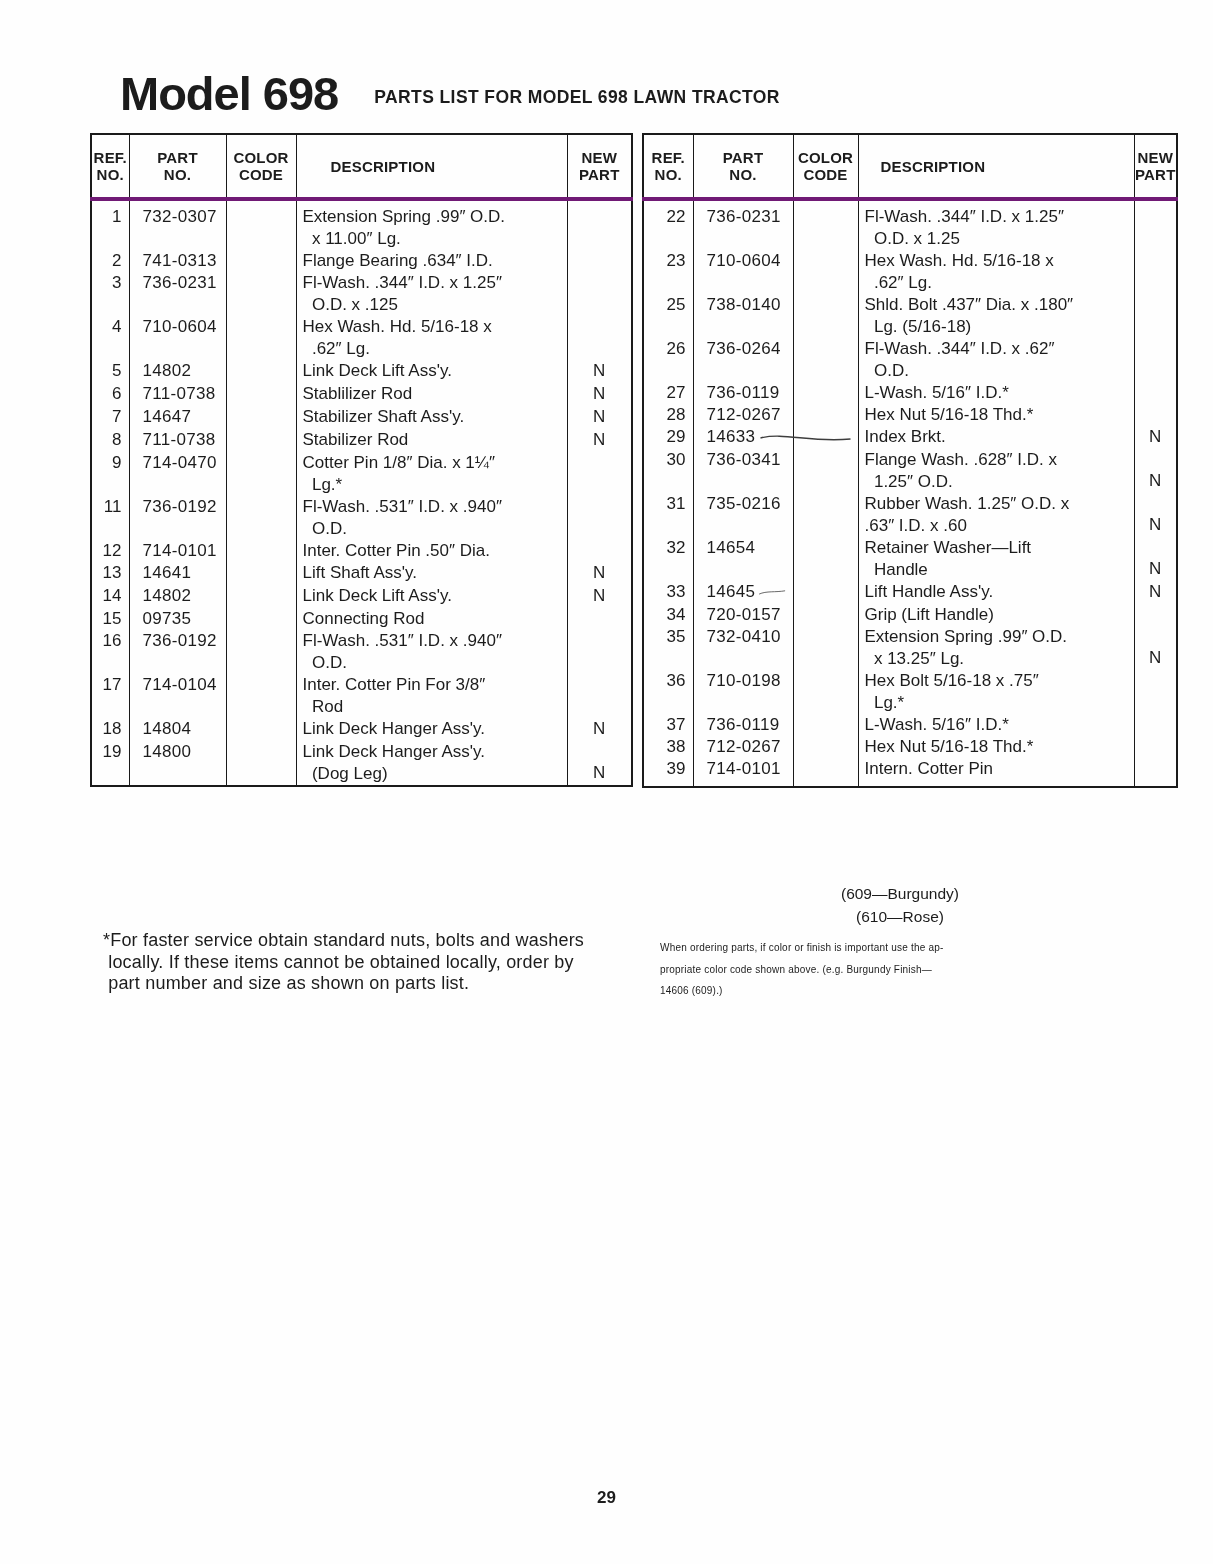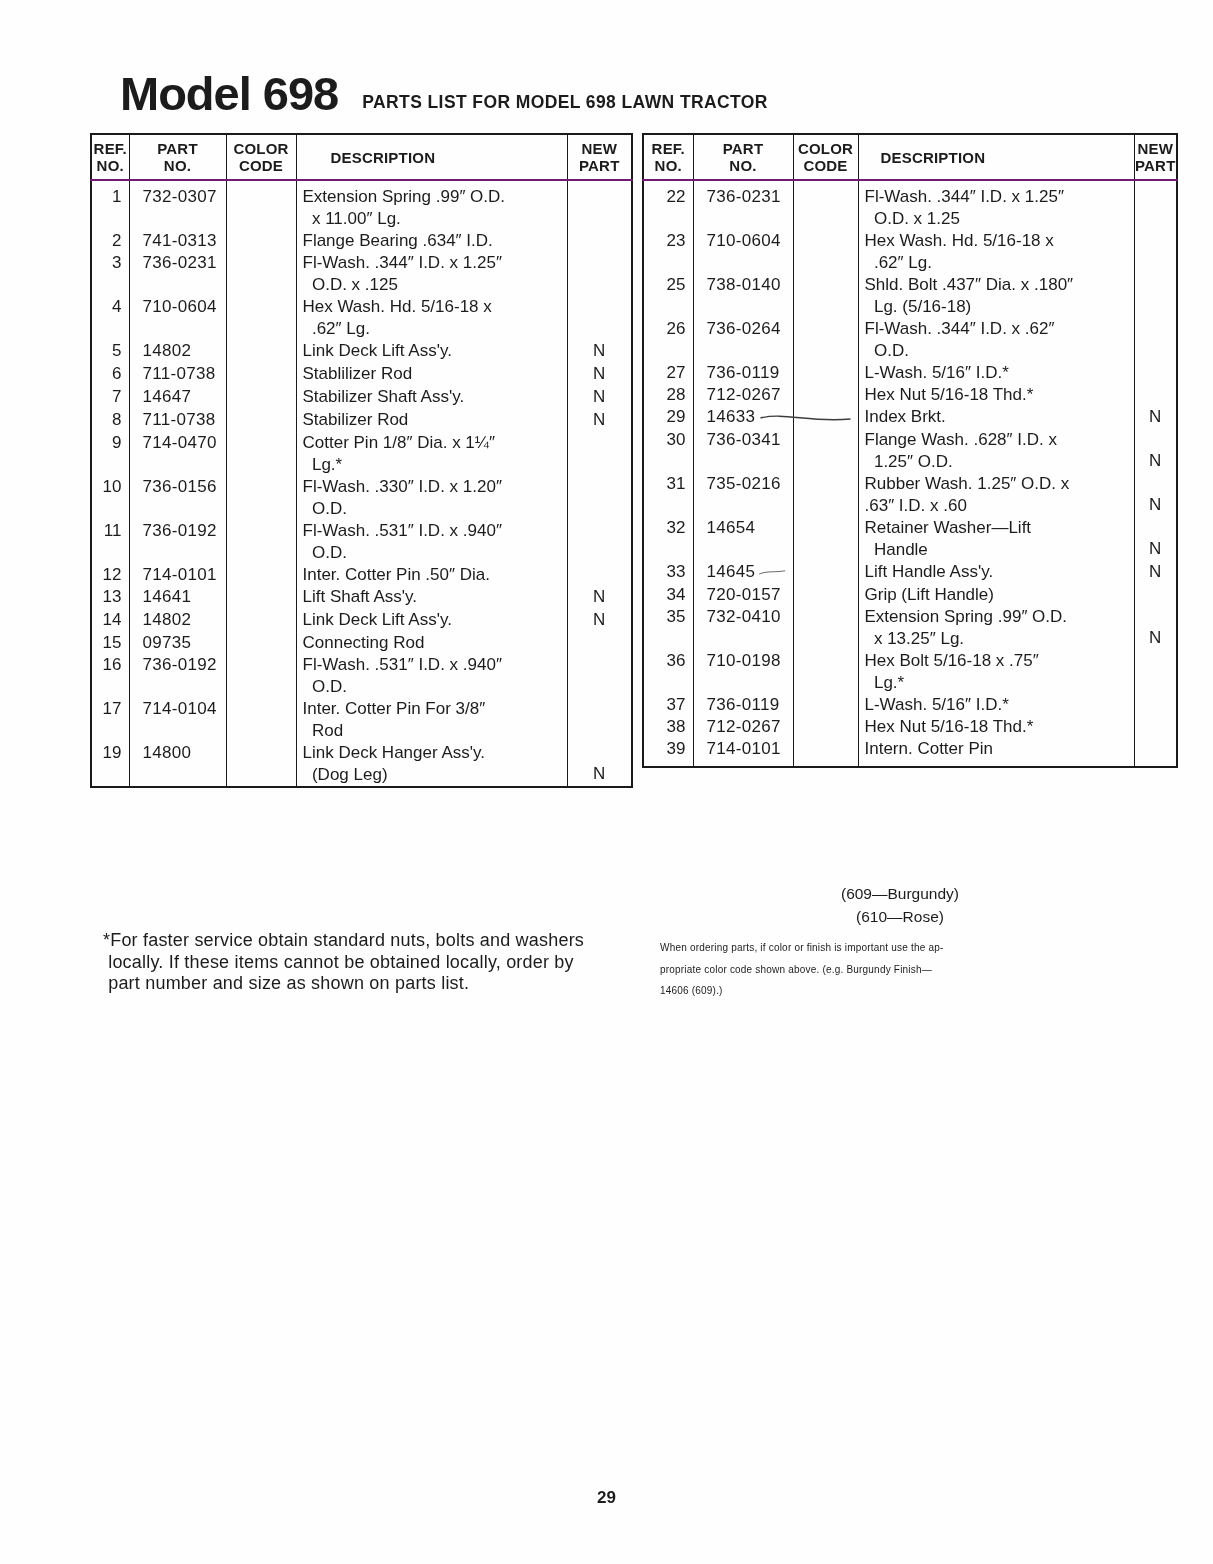--- a/index.html
+++ b/index.html
@@ -7,32 +7,32 @@
   .page {
     position:relative;
     width:1213px; height:1564px;
     background:#fefefe;
     color:#1c1c1c;
     font-family:"Liberation Sans", sans-serif;
     overflow:hidden;
   }
 
   
-  .header { position:absolute; top:70px; left:120px; display:flex; gap:24px; align-items:center; }
+  .header { position:absolute; top:70px; left:120px; display:flex; gap:36px; align-items:flex-start; }
   .title { font-size:47px; font-weight:bold; letter-spacing:-1px; line-height:1; }
   .subtitle { font-size:17.5px; font-weight:bold; padding-top:17px; letter-spacing:0.4px; }
 
   
   .tables { position:absolute; top:133px; left:90px; display:flex; gap:9px; align-items:flex-start; }
   table { border-collapse:collapse; table-layout:fixed; border:2px solid #1a1a1a; }
   #left-table  { width:541px; }
   #right-table { width:534px; }
-  th { border-bottom:2px solid #701a75; font-size:15px; font-weight:bold;
+  th { border-bottom:4px solid #701a75; font-size:15px; font-weight:bold;
        text-align:center; vertical-align:middle; white-space:pre-line;
-       line-height:17px; height:46px; letter-spacing:0.2px; }
+       line-height:17px; height:65px; letter-spacing:0.2px; }
   th, td { border-left:1.5px solid #1a1a1a; }
   th:first-child, td:first-child { border-left:none; }
   #left-table  th.desc { text-align:left; padding-left:34px; }
   #right-table th.desc { text-align:left; padding-left:22px; }
 
   
   #left-table  col.c-ref   { width:38px; }
   #left-table  col.c-part  { width:97px; }
   #left-table  col.c-color { width:70px; }
   #left-table  col.c-desc  { width:271px; }
@@ -184,30 +184,20 @@
             <td class="ref">9</td>
             <td class="part">714-0470</td>
             <td class="color"></td>
             <td class="desc">
               <div class="desc-line">Cotter Pin 1/8″ Dia. x 1¼″</div>
               <div class="desc-line">  Lg.*</div>
             </td>
             <td class="new"></td>
           </tr>
           <tr>
-            <td class="ref">10</td>
-            <td class="part">736-0156</td>
-            <td class="color"></td>
-            <td class="desc">
-              <div class="desc-line">Fl-Wash. .330″ I.D. x 1.20″</div>
-              <div class="desc-line">  O.D.</div>
-            </td>
-            <td class="new"></td>
-          </tr>
-          <tr>
             <td class="ref">11</td>
             <td class="part">736-0192</td>
             <td class="color"></td>
             <td class="desc">
               <div class="desc-line">Fl-Wash. .531″ I.D. x .940″</div>
               <div class="desc-line">  O.D.</div>
             </td>
             <td class="new"></td>
           </tr>
           <tr>
@@ -258,20 +248,29 @@
           </tr>
           <tr>
             <td class="ref">17</td>
             <td class="part">714-0104</td>
             <td class="color"></td>
             <td class="desc">
               <div class="desc-line">Inter. Cotter Pin For 3/8″</div>
               <div class="desc-line">  Rod</div>
             </td>
             <td class="new"></td>
+          </tr>
+          <tr>
+            <td class="ref">18</td>
+            <td class="part">14804</td>
+            <td class="color"></td>
+            <td class="desc">
+              <div class="desc-line">Link Deck Hanger Ass'y.</div>
+            </td>
+            <td class="new">N</td>
           </tr>
           <tr>
             <td class="ref">19</td>
             <td class="part">14800</td>
             <td class="color"></td>
             <td class="desc">
               <div class="desc-line">Link Deck Hanger Ass'y.</div>
               <div class="desc-line">  (Dog Leg)</div>
             </td>
             <td class="new">N</td>

